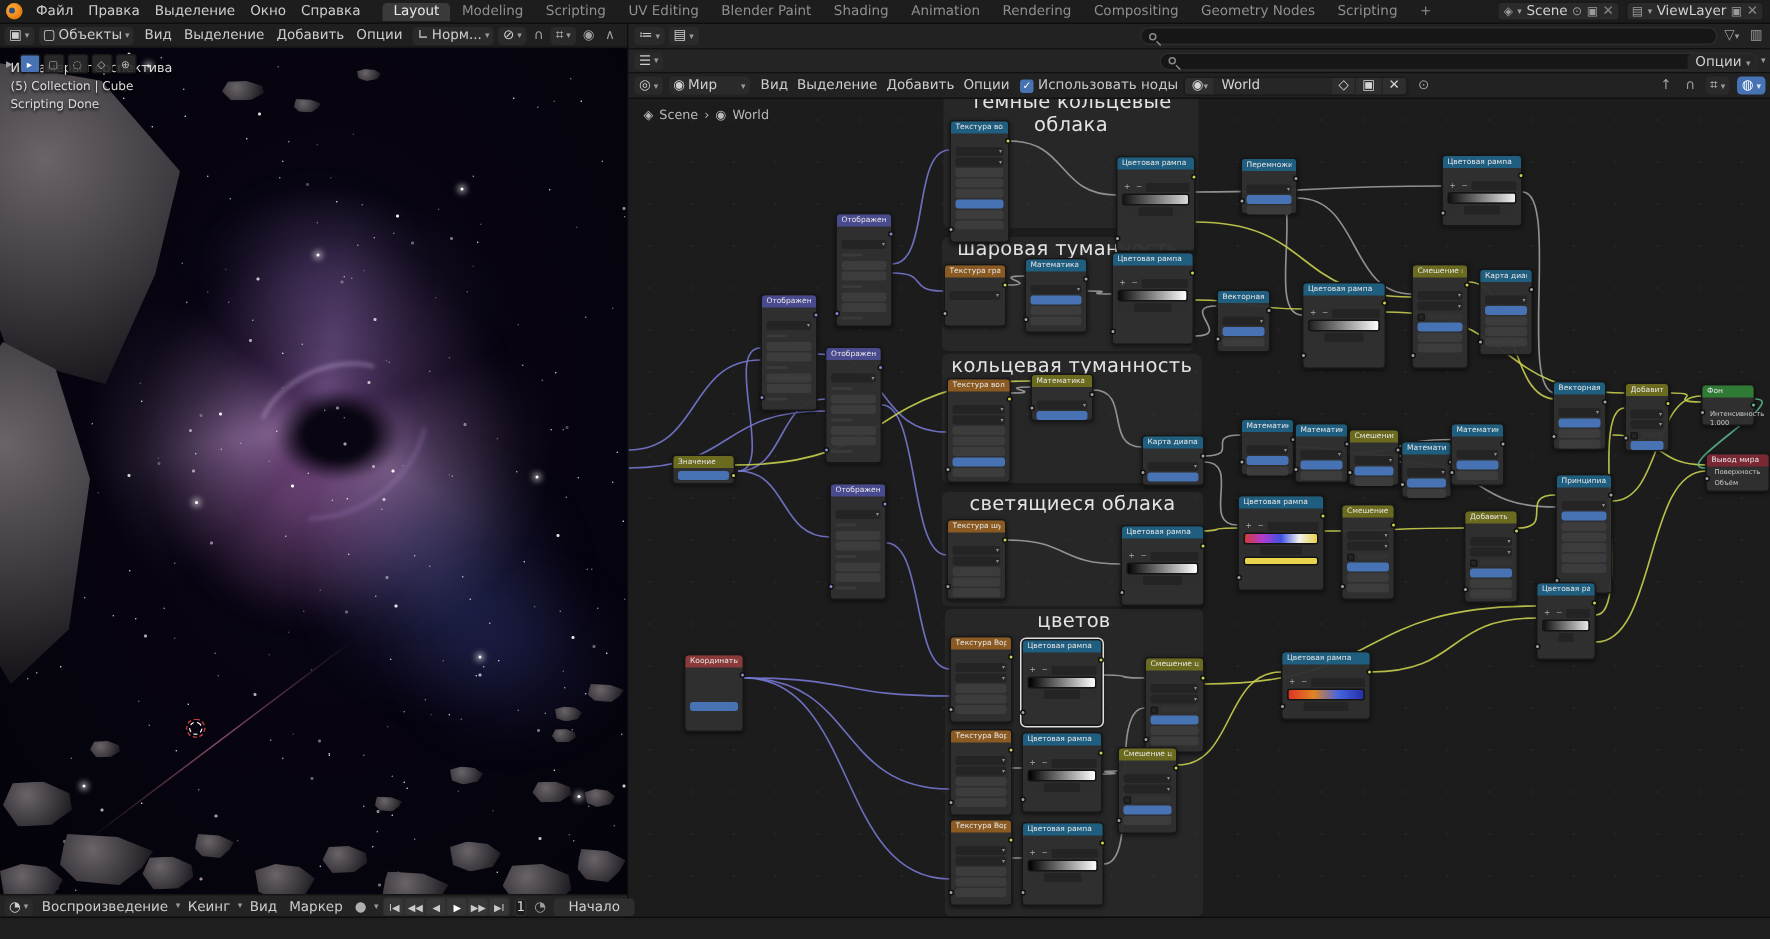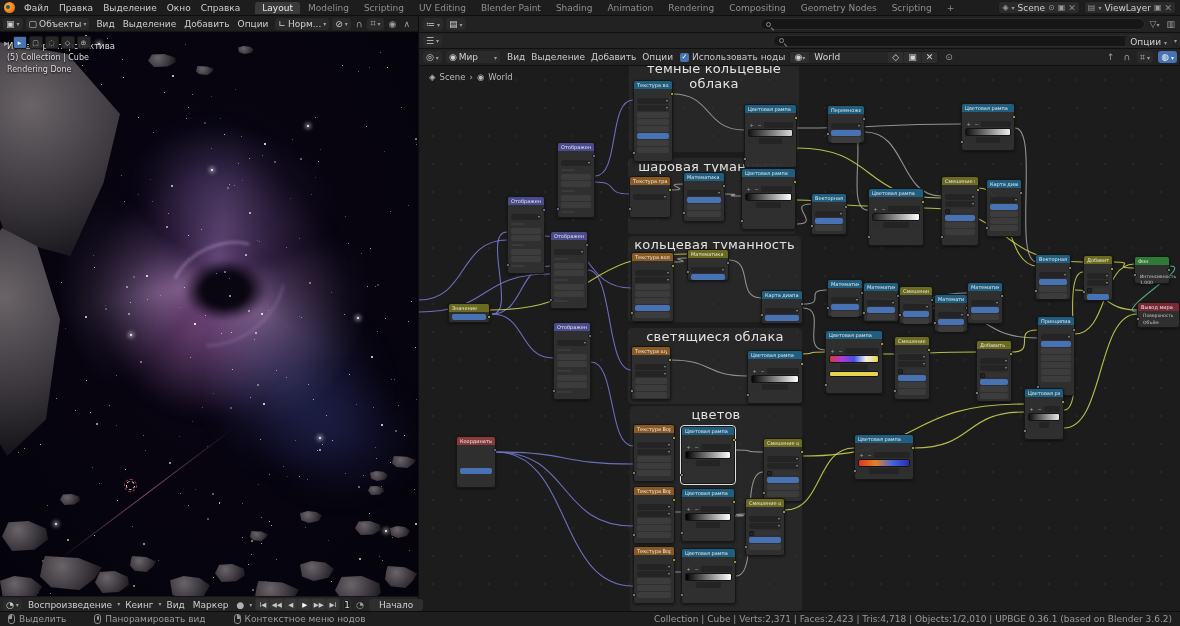--- a/index.html
+++ b/index.html
@@ -456,21 +456,21 @@
       <div class="rock" style="left: 390px; top: 510px; width: 20px; height: 12px; clip-path: polygon(0px 18%, 34% 0px, 74% 8%, 100% 40%, 84% 84%, 40% 100%, 6% 78%);"></div>
       <div class="rock" style="left: 368px; top: 470px; width: 16px; height: 9px; clip-path: polygon(14% 4%, 58% 0px, 96% 26%, 100% 62%, 70% 96%, 22% 100%, 0px 52%);"></div>
       <div class="rock" style="left: 392px; top: 440px; width: 24px; height: 12px; clip-path: polygon(8% 0px, 62% 6%, 100% 34%, 88% 66%, 64% 100%, 18% 92%, 0px 60%, 4% 22%);"></div>
       <div class="rock" style="left: 370px; top: 455px; width: 18px; height: 10px; clip-path: polygon(0px 18%, 34% 0px, 74% 8%, 100% 40%, 84% 84%, 40% 100%, 6% 78%);"></div>
       <div class="rock" style="left: 60px; top: 478px; width: 20px; height: 11px; clip-path: polygon(14% 4%, 58% 0px, 96% 26%, 100% 62%, 70% 96%, 22% 100%, 0px 52%);"></div>
       <div class="pinkline" style="left: 58px; top: 544px; width: 222px; transform: rotate(-37deg); transform-origin: left center;"></div>
       <div class="cursor3d" style="left: 124px; top: 463px;"></div>
       <div class="overlay-txt" style="top: 24px;">
         <div>Из камеры перспектива</div>
         <div style="font-size: 8px;">(5) Collection | Cube</div>
-        <div style="font-size: 8px;">Rendering Done</div>
+        <div style="font-size: 8px;">Scripting Done</div>
       </div>
     </div>
 
   <div class="vp-header">
     <span class="dd">
         <span>▣</span>
         <span class="chev">▾</span>
       </span>
     <span class="dd">
         <span>▢</span>
@@ -1442,29 +1442,14 @@
               <i></i>
             </div>
           </div>
           <span class="sock" style="right: -2px; top: 11px; background: rgb(211, 211, 74);"></span>
           <span class="sock" style="left: -2px; bottom: 6px; background: rgb(165, 165, 165);"></span>
         </div>
       </div>
   </div>
 
   <div class="statusbar">
-    <span id="sb-hints" style="display:flex;">
-        <span class="hint">
-          <span class="mouseico m-left"></span>
-          <span>Выделить</span>
-        </span>
-        <span class="hint">
-          <span class="mouseico m-mid"></span>
-          <span>Панорамировать вид</span>
-        </span>
-        <span class="hint">
-          <span class="mouseico m-right"></span>
-          <span>Контекстное меню нодов</span>
-        </span>
-      </span>
-    <span class="stats">Collection | Cube | Verts:2,371 | Faces:2,423 | Tris:4,718 | Objects:1/2,010 | UPBGE 0.36.1 (based on Blender 3.6.2)</span>
   </div>
 </div>
 
 </body></html>

